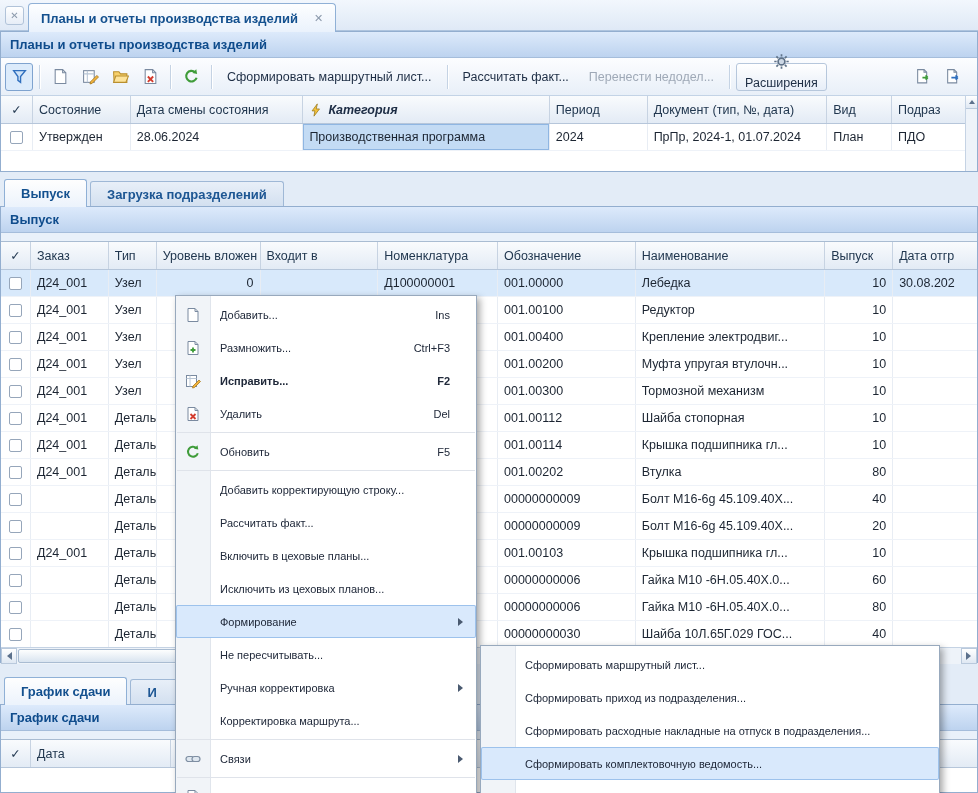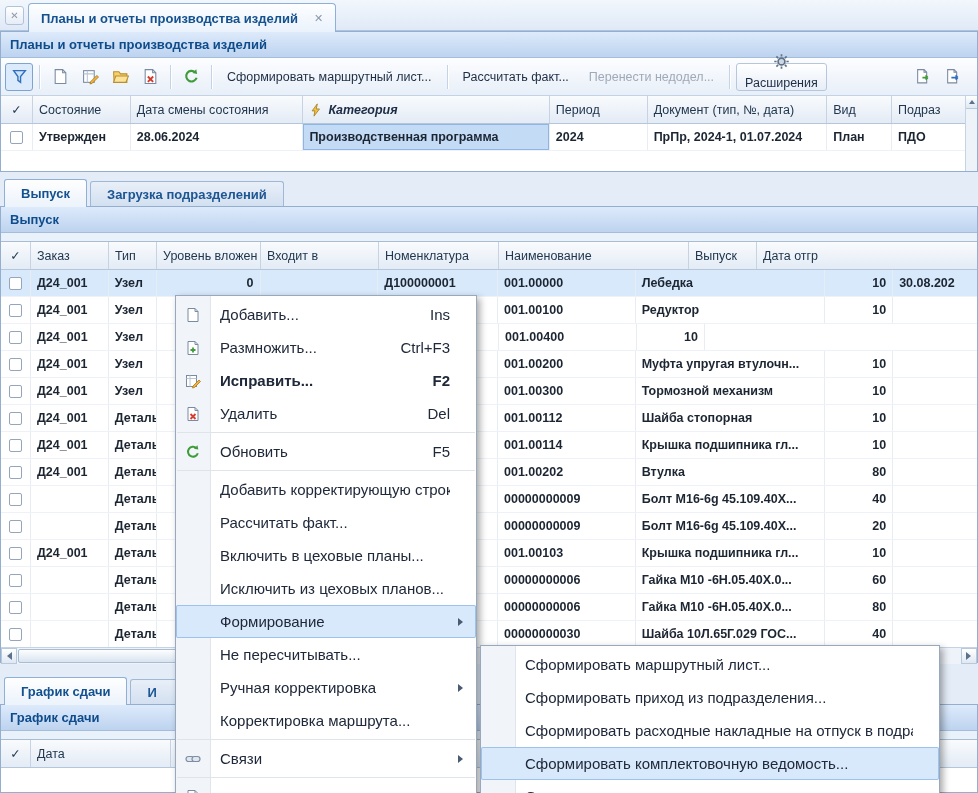--- a/index.html
+++ b/index.html
@@ -40,21 +40,21 @@
   .tbtn.extensions { border:1px solid #b6c7dc; background:linear-gradient(#ffffff,#e7eef8); gap:6px; padding:0 8px; color:#1d2d44;flex-direction:column; }
   .caret { width:0; height:0; border-left:4px solid transparent; border-right:4px solid transparent; border-top:4px solid #44597a; }
   .tsep { width:1px; height:24px; background:#c5d3e4; box-shadow:1px 0 0 #ffffff; margin:0 4px; }
   .right-group { margin-left:auto; display:flex; gap:2px; margin-right:6px; }
 
   
   .grid { position:relative; background:#ffffff; }
   .grid-header { display:flex; height:28px; background:linear-gradient(#f9fbfd,#e3ebf5); border-bottom:1px solid #b6c6da; }
   .hc { border-right:1px solid #c7d3e2; display:flex; align-items:center; padding:0 6px;
     color:#21374f; overflow:hidden; white-space:nowrap; }
-  .grid-rows { background:#e5e5e5;font-weight:bold; }
+  .grid-rows { background:#e5e5e5; }
   .grow { display:flex; height:27px; border-bottom:1px solid #eef2f8; background:#ffffff; }
   .grow.sel { background:#d8e9fb; }
   .gc { border-right:1px solid #e8edf4; padding:0 6px; display:flex; align-items:center;
     white-space:nowrap; overflow:hidden; }
   .gc.num { justify-content:flex-end; }
   .cb { width:13px; height:13px; border:1px solid #96a6ba; background:#ffffff; border-radius:2px; display:inline-block; }
 
   
   .top-grid { height:75px; }
   .top-grid .grid-header, .top-grid .grid-rows { margin-right:12px; }
@@ -97,21 +97,21 @@
   .bottom-body { position:absolute; left:0; right:0; top:28px; bottom:0; background:#ffffff; }
 
   
   .menu { position:absolute; background:#ffffff; border:1px solid #98a9bd;
     box-shadow:3px 3px 7px rgba(0,0,0,.35); padding:2px 0; }
   .menu::before { content:""; position:absolute; left:0; top:0; bottom:0; width:34px;
     background:#f1f4f8; border-right:1px solid #e0e5ec; }
   #context-menu { left:175px; top:295px; width:302px; z-index:50; }
   #submenu { left:480px; top:645px; width:460px; z-index:60; }
   .menu-item { position:relative; height:33px; display:flex; align-items:center;
-    padding:0 26px 0 44px; font-size:15px; color:#20293a; }
+    padding:0 26px 0 44px; font-size:11px; color:#20293a; }
   .mi-icon { position:absolute; left:8px; top:50%; margin-top:-9px; width:18px; height:18px;
     display:flex; align-items:center; justify-content:center; }
   .mi-icon svg { width:16px; height:16px; display:block; }
   .mi-label { flex:1; white-space:nowrap; overflow:hidden; }
   .mi-sc { margin-left:12px; color:#20293a; }
   .menu-item.b .mi-label, .menu-item.b .mi-sc { font-weight:bold; }
   .menu-item.hl { background:#d9e9fc; box-shadow:inset 0 0 0 1px #9dc2ec; border-radius:2px; }
   .mi-arrow { position:absolute; right:9px; width:0; height:0; border:4px solid transparent; border-left:5px solid #4a5a70; }
   .menu-sep { height:1px; background:#dfe3ea; margin:2px 1px; position:relative; }
 </style>
@@ -305,20 +305,23 @@
           </div>
         <div class="hc c-level">
             <span>Уровень вложен</span>
           </div>
         <div class="hc c-partof">
             <span>Входит в</span>
           </div>
         <div class="hc c-nomen">
             <span>Номенклатура</span>
           </div>
+        <div class="hc c-desig">
+            <span>Обозначение</span>
+          </div>
         <div class="hc c-name">
             <span>Наименование</span>
           </div>
         <div class="hc c-out">
             <span>Выпуск</span>
           </div>
         <div class="hc c-ship">
             <span>Дата отгр</span>
           </div>
       </div>
@@ -354,20 +357,21 @@
   <div class="grow ">
     <div class="gc c-check">
               <span class="cb"></span>
             </div>
     <div class="gc c-order">Д24_001</div>
     <div class="gc c-type">Узел</div>
     <div class="gc c-level num"></div>
     <div class="gc c-partof"></div>
     <div class="gc c-nomen"></div>
     <div class="gc c-desig">001.00400</div>
+    <div class="gc c-name">Крепление электродвиг...</div>
     <div class="gc c-out num">10</div>
     <div class="gc c-ship"></div>
   </div>
   <div class="grow ">
     <div class="gc c-check">
               <span class="cb"></span>
             </div>
     <div class="gc c-order">Д24_001</div>
     <div class="gc c-type">Узел</div>
     <div class="gc c-level num"></div>

